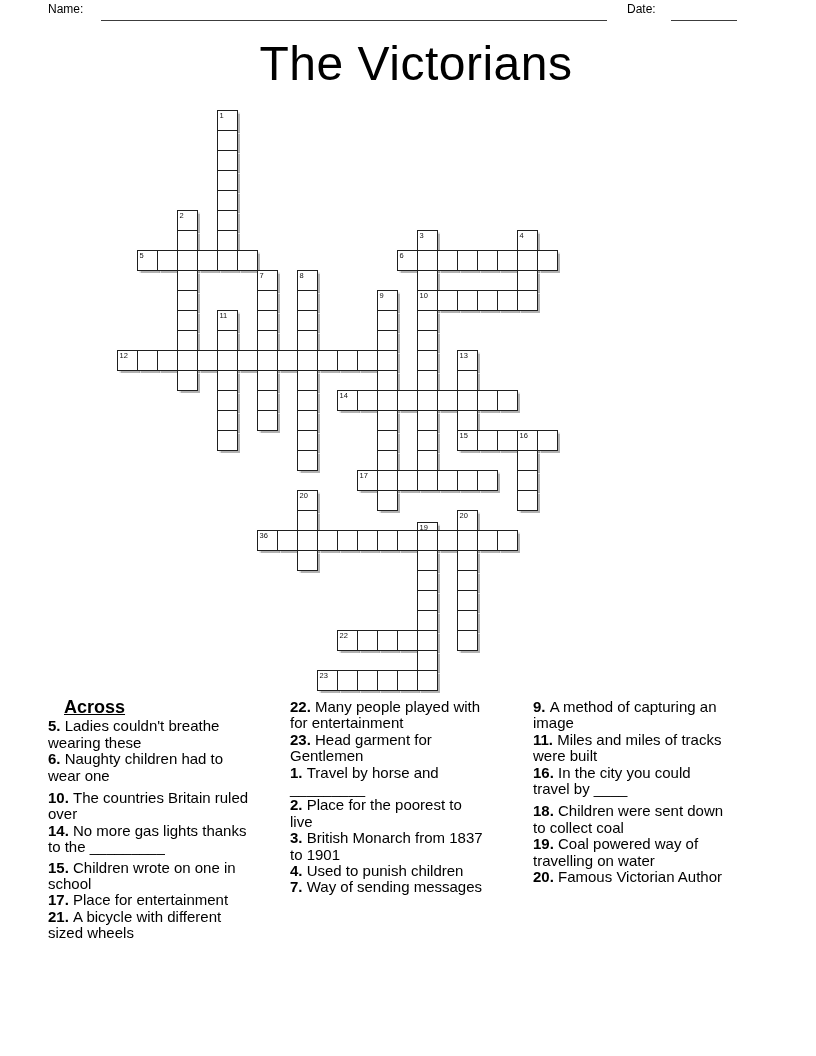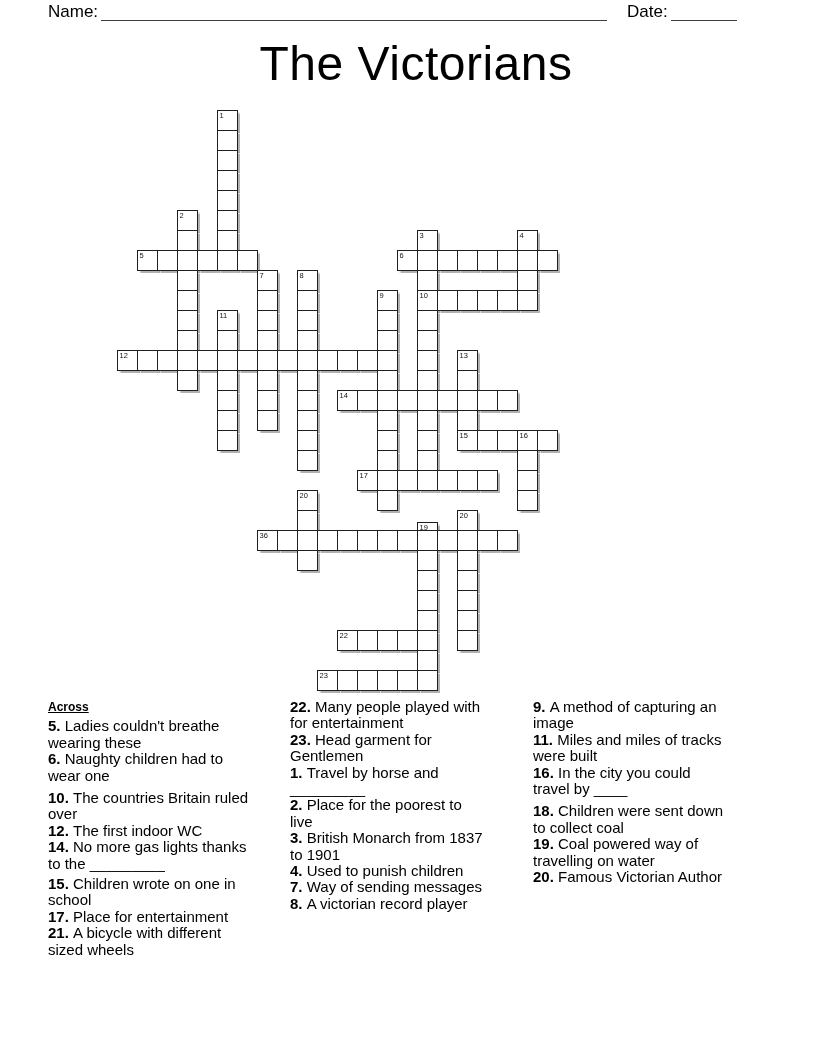--- a/index.html
+++ b/index.html
@@ -1,20 +1,20 @@
 <!DOCTYPE html>
 <html><head>
 <meta charset="utf-8">
 <style>
   html,body{margin:0;padding:0;background:#fff;}
   .page{position:relative;width:816px;height:1056px;background:#ffffff;
         font-family:"Liberation Sans",sans-serif;color:#000;overflow:hidden;}
 
   
-  .hdr-label{position:absolute;top:2px;font-size:17px;}
+  .hdr-label{position:absolute;top:2px;font-size:12px;}
   .name-label{left:48px;}
   .date-label{left:627px;}
   .write-line{position:absolute;top:2px;height:18px;border-bottom:1.6px solid #3c3c3c;}
   .name-line{left:101px;width:506px;}
   .date-line{left:671px;width:66px;}
 
   
   .title{position:absolute;left:16px;right:0;top:36px;text-align:center;
          font-size:48px;line-height:56px;font-weight:400;letter-spacing:.5px;}
 
@@ -23,21 +23,21 @@
   .cell{position:absolute;width:21px;height:21px;box-sizing:border-box;
         background:#fff;border:1.5px solid #1f1f1f;
         box-shadow:1.5px 1.5px 1px rgba(0,0,0,0.30);}
   .cnum{position:absolute;top:0;left:1.5px;font-size:7.5px;line-height:9px;color:#111;}
 
   
   .clue-col{position:absolute;top:699px;width:238px;font-size:15px;line-height:16.4px;}
   .col-1{left:48px;}
   .col-2{left:290px;}
   .col-3{left:533px;}
-  .clue-head{margin:0 0 3px 0;font-size:12px;font-weight:700;text-decoration:underline;}
+  .clue-head{margin:0 0 3px 16px;font-size:18px;font-weight:700;text-decoration:underline;}
   .clue{margin:0;}
   .clue b{font-weight:700;}
   .clue .txt{white-space:pre-line;}
   .gap4{margin-top:4px;}
   .gap6{margin-top:6px;}
 </style>
 </head>
 <body>
 
 <div class="page">
@@ -255,21 +255,20 @@
     </div>
 
   <div class="clue-col col-1">
       <div class="clue-head">Across</div>
       <p class="clue"><b>5. </b><span class="txt">Ladies couldn't breathe
 wearing these</span></p>
       <p class="clue"><b>6. </b><span class="txt">Naughty children had to
 wear one</span></p>
       <p class="clue gap6"><b>10. </b><span class="txt">The countries Britain ruled
 over</span></p>
-      <p class="clue"><b>12. </b><span class="txt">The first indoor WC</span></p>
       <p class="clue"><b>14. </b><span class="txt">No more gas lights thanks
 to the _________</span></p>
       <p class="clue gap4"><b>15. </b><span class="txt">Children wrote on one in
 school</span></p>
       <p class="clue"><b>17. </b><span class="txt">Place for entertainment</span></p>
       <p class="clue"><b>21. </b><span class="txt">A bicycle with different
 sized wheels</span></p>
     </div>
   <div class="clue-col col-2">
       <p class="clue"><b>22. </b><span class="txt">Many people played with
@@ -277,21 +276,20 @@
       <p class="clue"><b>23. </b><span class="txt">Head garment for
 Gentlemen</span></p>
       <p class="clue"><b>1. </b><span class="txt">Travel by horse and
 _________</span></p>
       <p class="clue"><b>2. </b><span class="txt">Place for the poorest to
 live</span></p>
       <p class="clue"><b>3. </b><span class="txt">British Monarch from 1837
 to 1901</span></p>
       <p class="clue"><b>4. </b><span class="txt">Used to punish children</span></p>
       <p class="clue"><b>7. </b><span class="txt">Way of sending messages</span></p>
-      <p class="clue"><b>8. </b><span class="txt">A victorian record player</span></p>
     </div>
   <div class="clue-col col-3">
       <p class="clue"><b>9. </b><span class="txt">A method of capturing an
 image</span></p>
       <p class="clue"><b>11. </b><span class="txt">Miles and miles of tracks
 were built</span></p>
       <p class="clue"><b>16. </b><span class="txt">In the city you could
 travel by ____</span></p>
       <p class="clue gap6"><b>18. </b><span class="txt">Children were sent down
 to collect coal</span></p>

